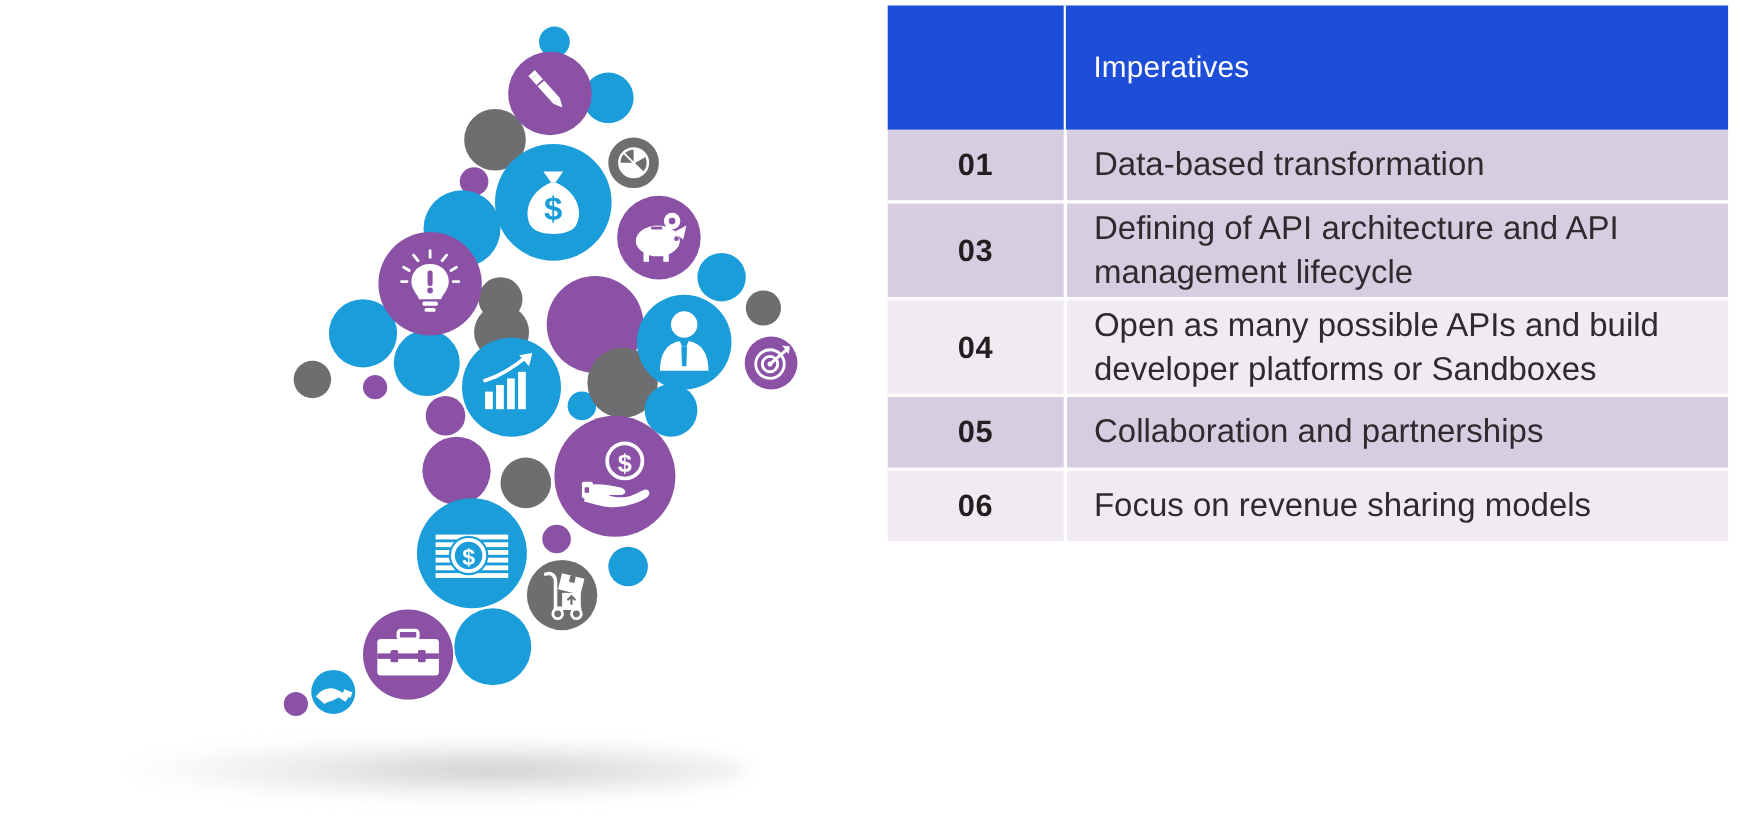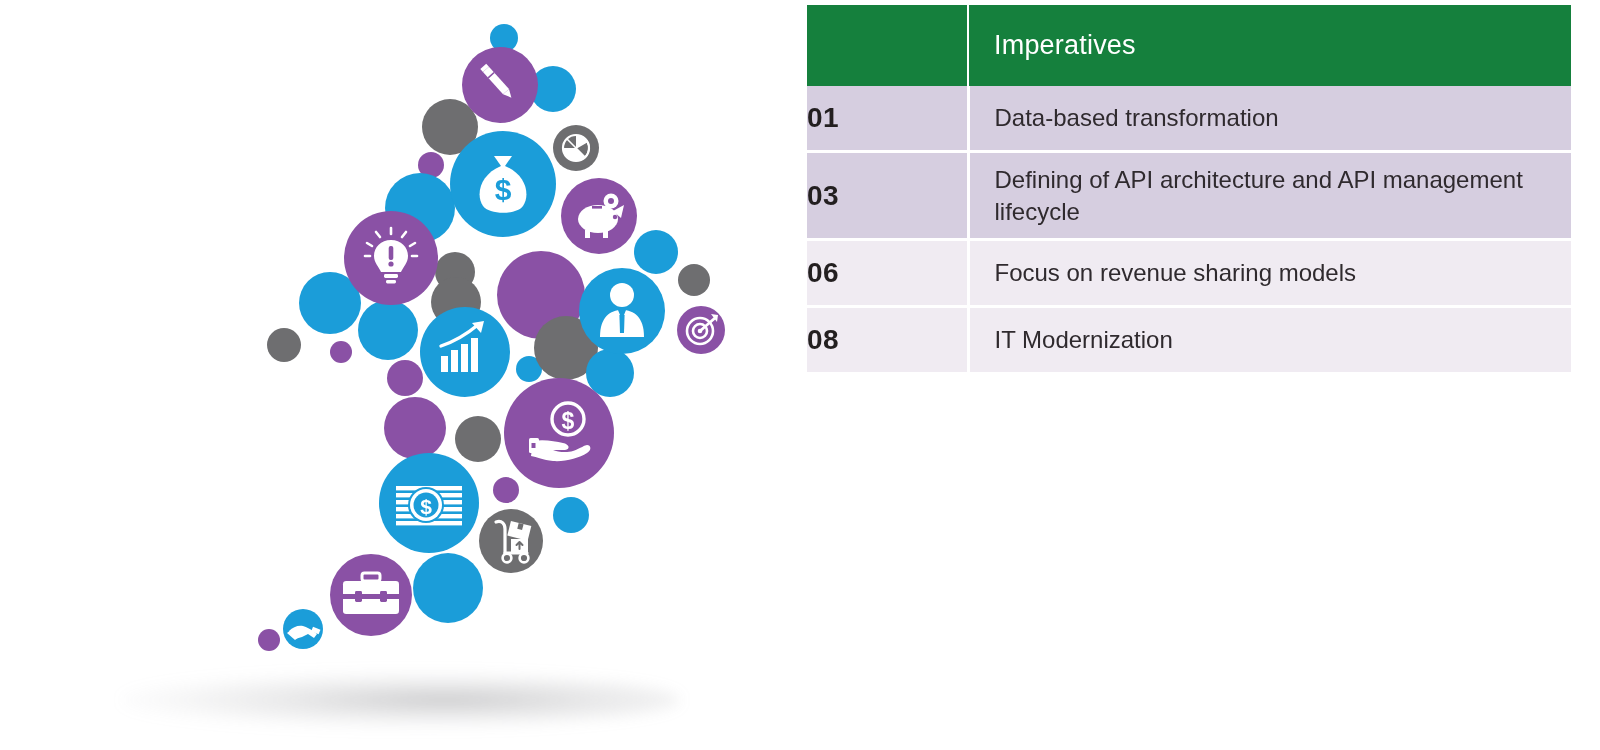--- a/index.html
+++ b/index.html
@@ -30,23 +30,23 @@
     position:absolute;
     left:807px;top:5px;
     width:764px;
     border-collapse:collapse;
     table-layout:fixed;
   }
   #imperatives-table col.num-col{width:161px;}
   #imperatives-table col.txt-col{width:603px;}
 
   #imperatives-table thead th{
-    background:#15803d;
+    background:#1d4ed8;
     height:81px;
-    padding:0;
+    padding:16px;
     border:none;
     vertical-align:middle;
   }
   #imperatives-table thead th.head-num{
     border-right:2px solid #ffffff;
   }
   #imperatives-table thead th.head-title{
     text-align:left;
     padding-left:25px;
     color:#ffffff;
@@ -58,31 +58,32 @@
   #imperatives-table tbody td{
     padding:0;
     border:none;
     border-bottom:3px solid #ffffff;
     vertical-align:middle;
   }
   #imperatives-table tbody tr.row-dark td{background:#D6CEE0;}
   #imperatives-table tbody tr.row-light td{background:#F0EBF2;}
 
   #imperatives-table td.cell-num{
+    text-align:center;
     font-size:28px;
     font-weight:bold;
     color:#231F20;
     border-right:3px solid #ffffff;
     letter-spacing:.5px;
   }
   #imperatives-table td.cell-text{
     text-align:left;
     padding-left:25px;
     padding-right:18px;
-    font-size:24px;
+    font-size:30px;
     font-weight:400;
     color:#2F2A2E;
     line-height:1.32;
   }
   #imperatives-table tr.r1 td{height:64px;}
   #imperatives-table tr.r2 td{height:64px;}
   #imperatives-table tr.r3 td{height:85px;}
   #imperatives-table tr.r4 td{height:85px;}
   #imperatives-table tr.r5 td{height:64px;}
   #imperatives-table tr.r6 td{height:64px;}
@@ -336,24 +337,28 @@
     </thead>
     <tbody>
       <tr class="row-dark r1">
         <td class="cell-num">01</td>
         <td class="cell-text">Data-based transformation</td>
       </tr>
       <tr class="row-dark r3">
         <td class="cell-num">03</td>
         <td class="cell-text">Defining of API architecture and API management lifecycle</td>
       </tr>
+      <tr class="row-light r4">
+        <td class="cell-num">04</td>
+        <td class="cell-text">Open as many possible APIs and build developer platforms or Sandboxes</td>
+      </tr>
+      <tr class="row-dark r5">
+        <td class="cell-num">05</td>
+        <td class="cell-text">Collaboration and partnerships</td>
+      </tr>
       <tr class="row-light r6">
         <td class="cell-num">06</td>
         <td class="cell-text">Focus on revenue sharing models</td>
       </tr>
-      <tr class="row-light r8">
-        <td class="cell-num">08</td>
-        <td class="cell-text">IT Modernization</td>
-      </tr>
     </tbody>
   </table>
 
 </div>
 
 </body></html>

